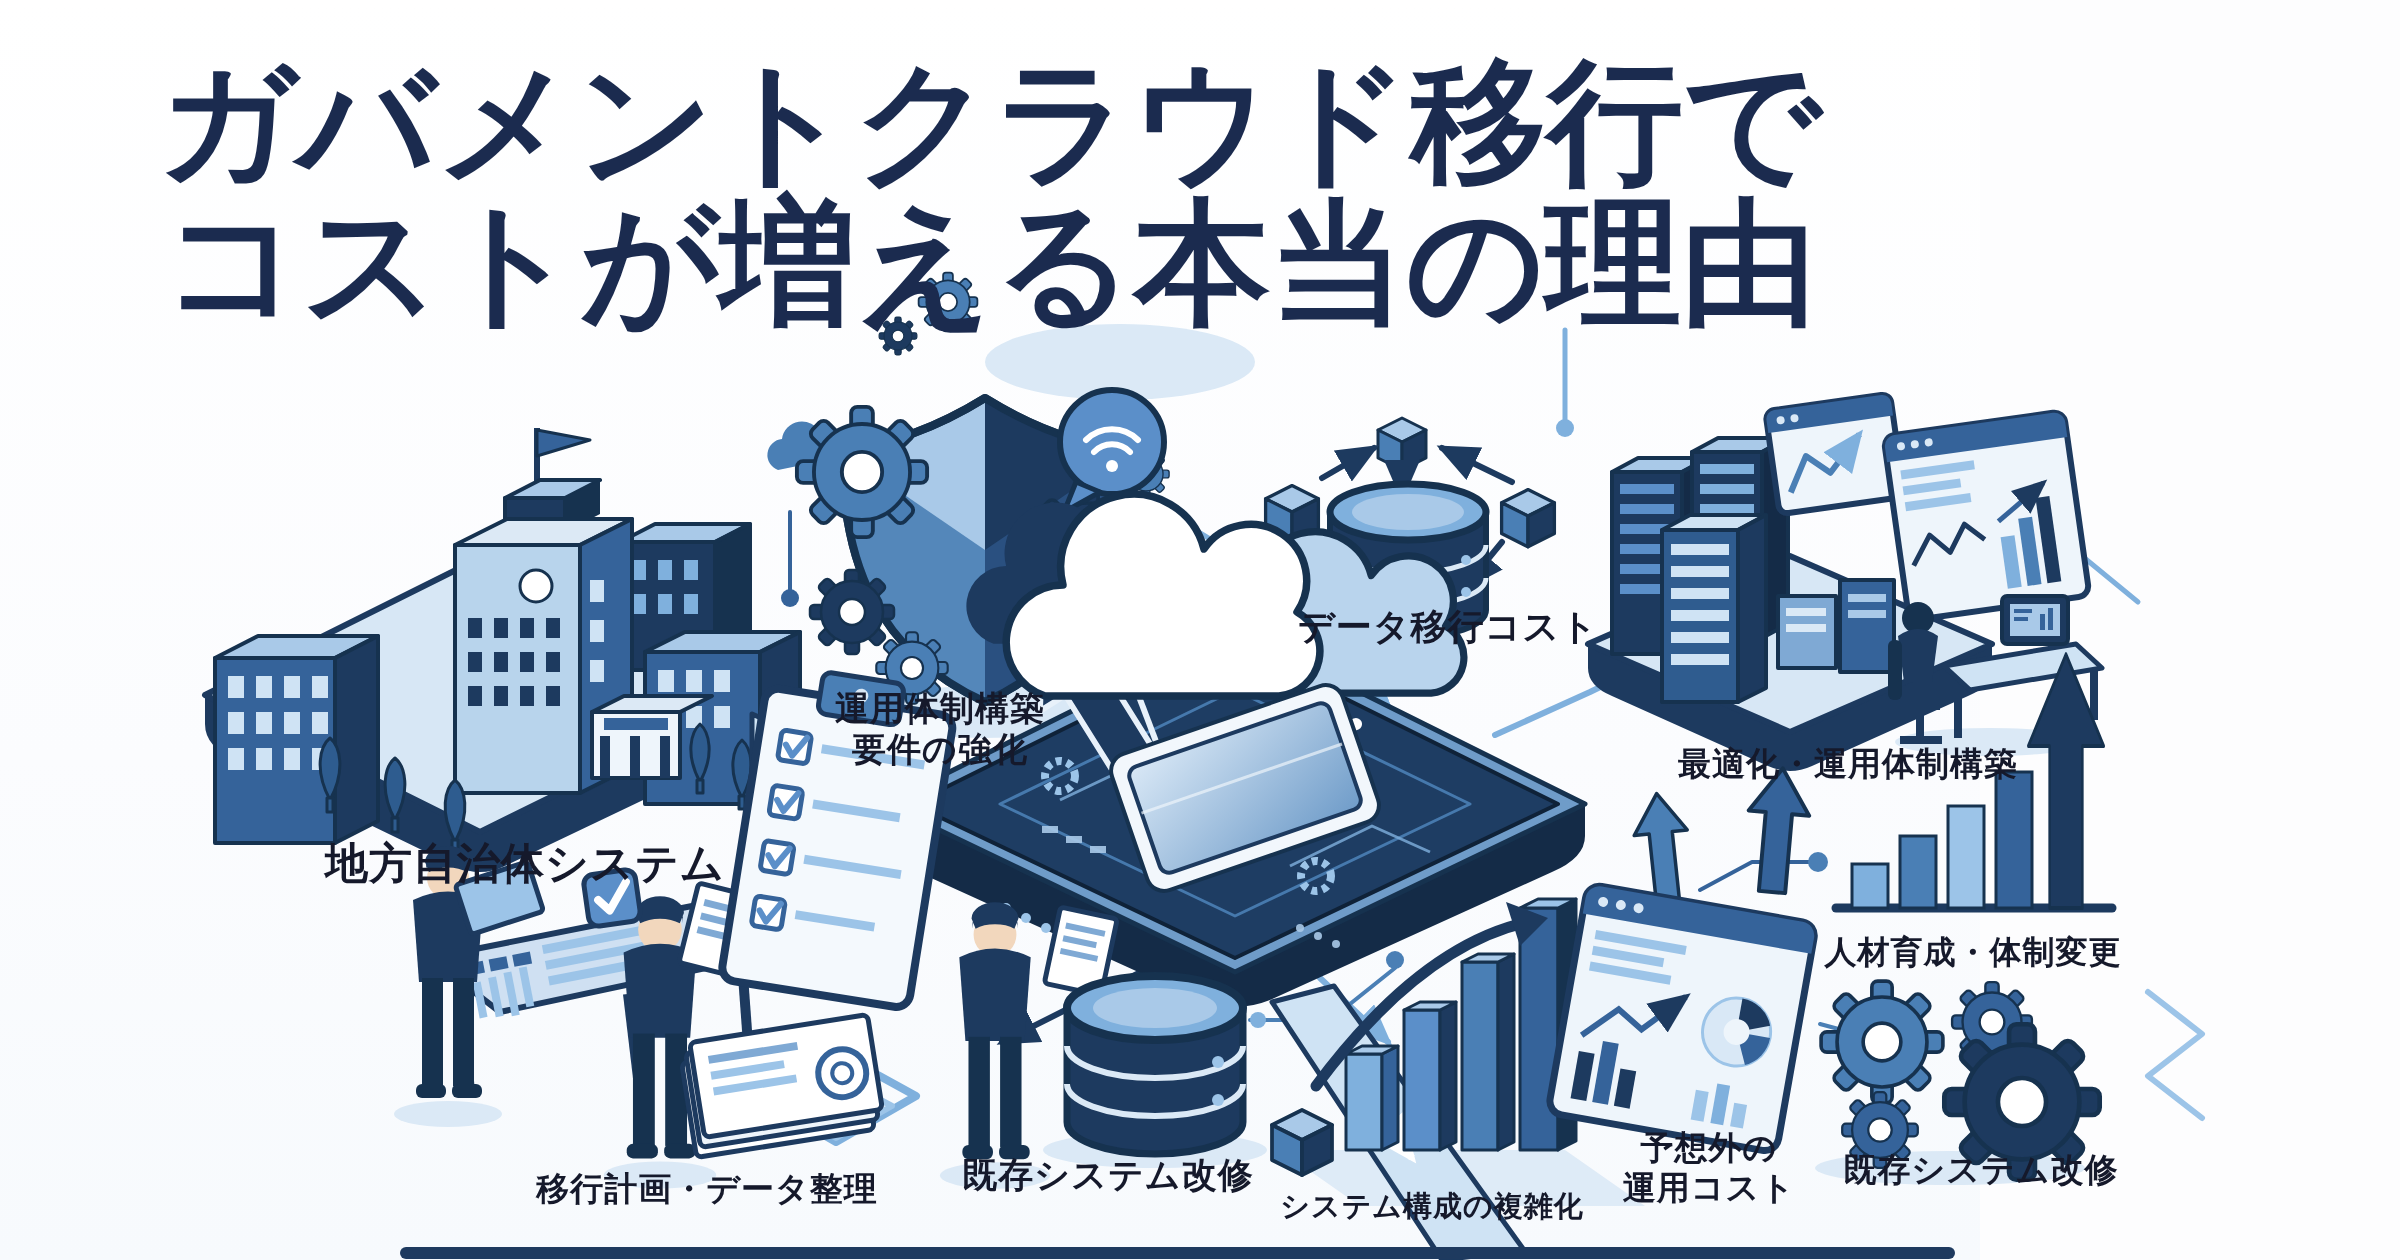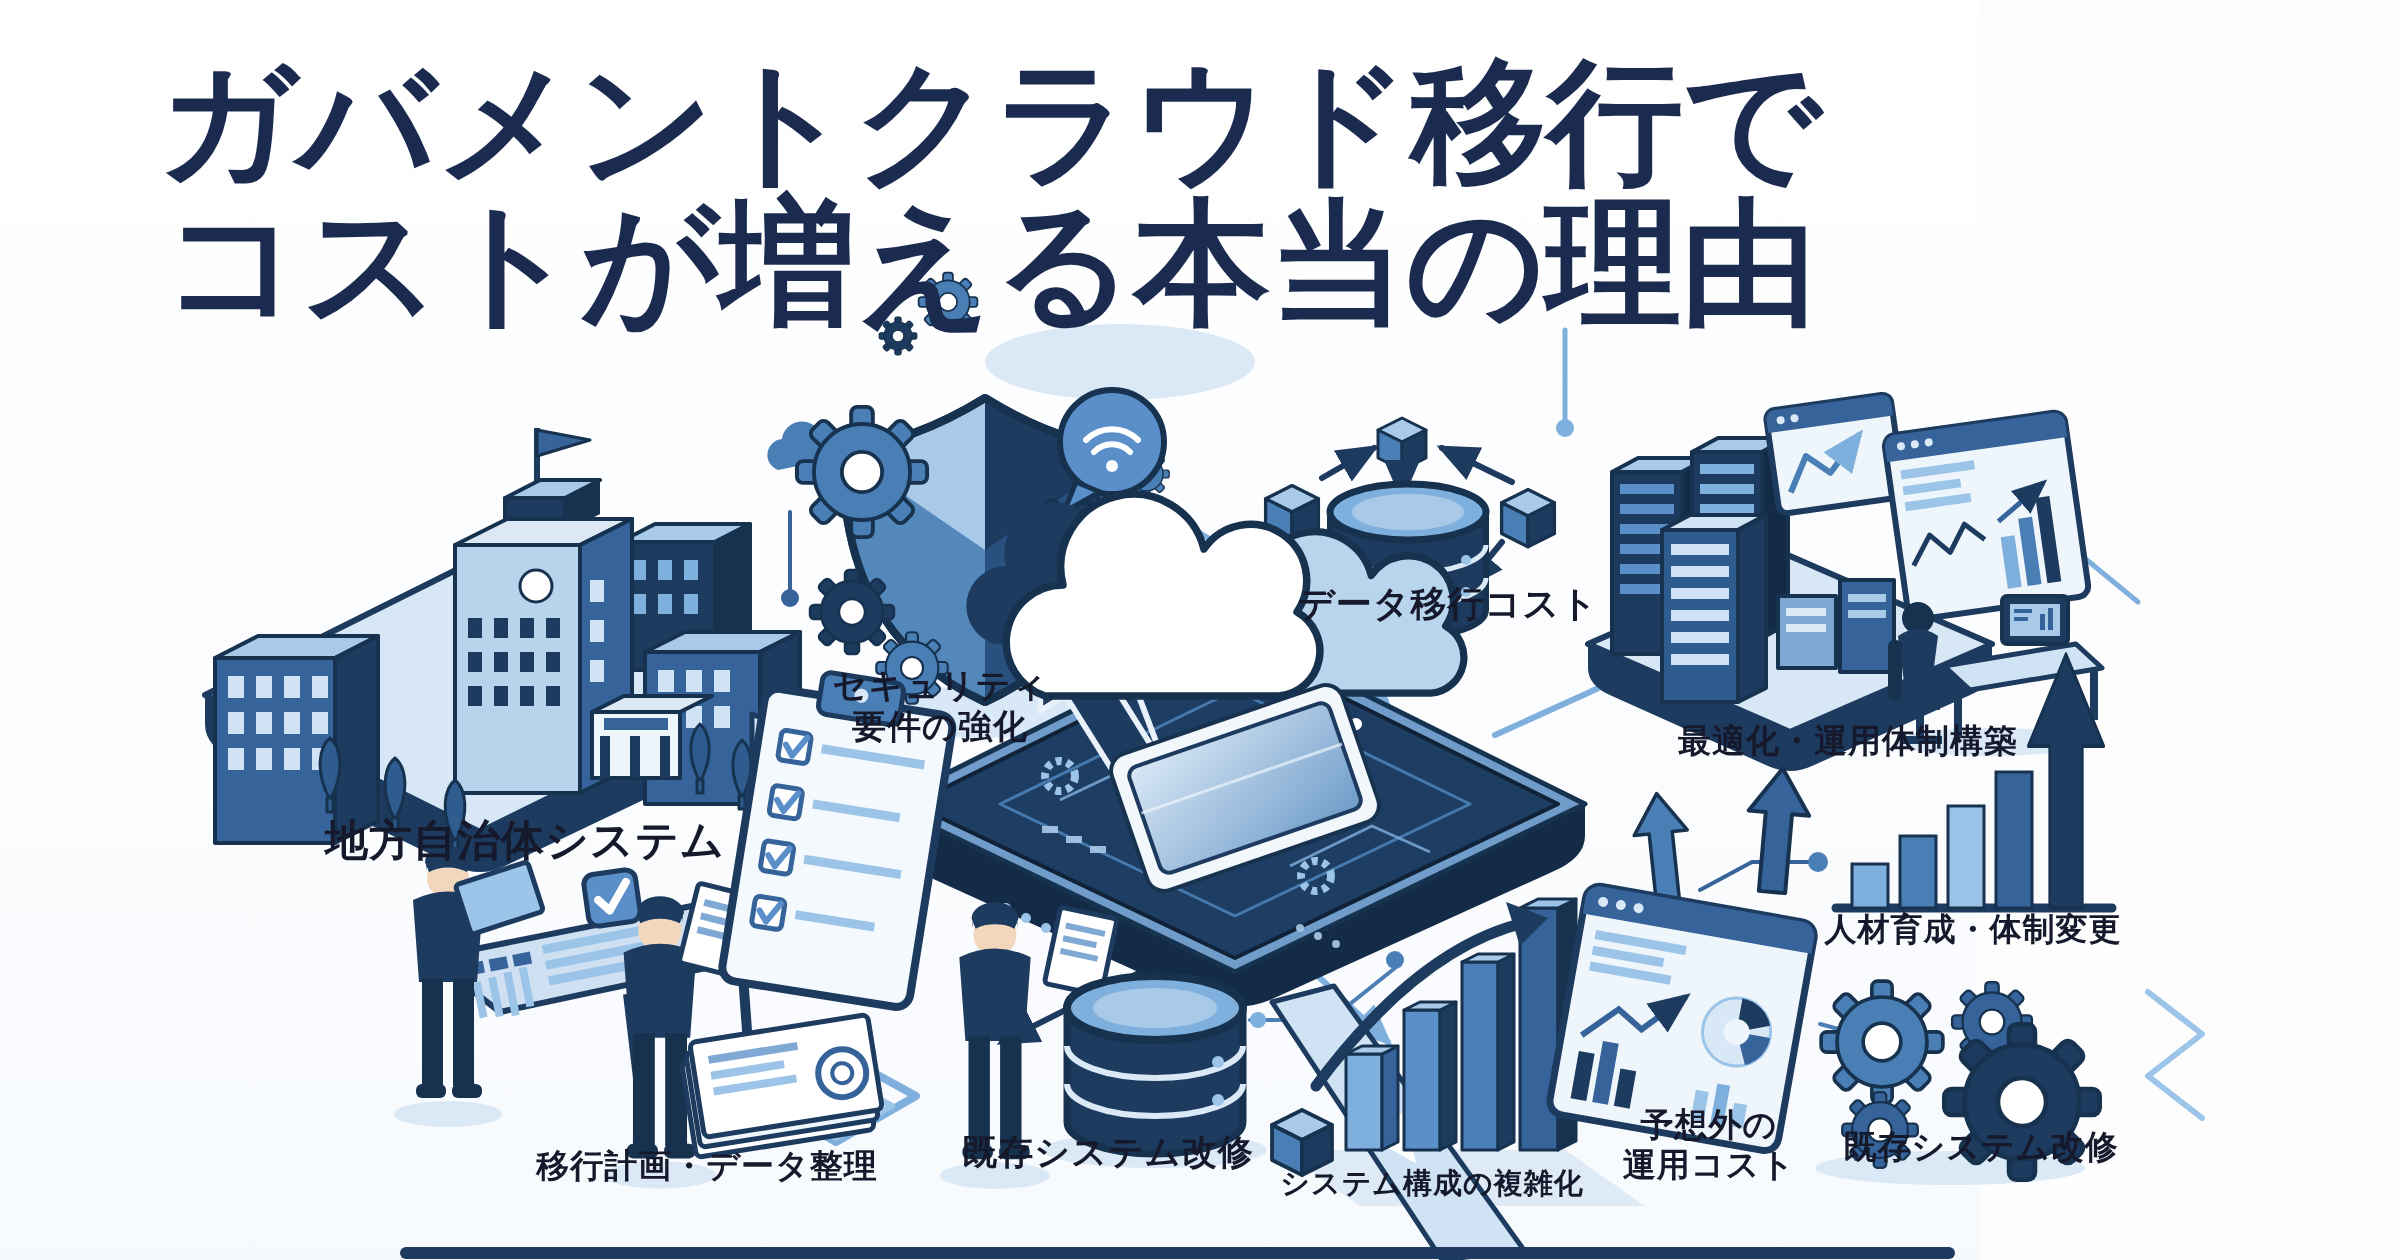--- a/index.html
+++ b/index.html
@@ -2,21 +2,21 @@
 <html><head>
 <meta charset="utf-8">
 <style>
   html,body{margin:0;padding:0;width:2400px;height:1260px;overflow:hidden;
     font-family:"Liberation Sans","DejaVu Sans",sans-serif;background:#fdfdfe;}
   #stage{position:relative;width:1980px;height:1260px;background:linear-gradient(180deg,#ffffff 0%,#fbfcfe 60%,#f7fafd 100%);}
   svg.art{position:absolute;left:0;top:0;z-index:1;}
   .title{position:absolute;top:52px;left:0;right:0;z-index:3;text-align:center;
     font-weight:900;font-size:136px;line-height:1.04;color:#1b2b4f;letter-spacing:0px;}
   .label{position:absolute;z-index:3;transform:translate(-50%,-50%);
-    font-weight:800;font-size:34px;line-height:1.22;color:#15192b;text-align:center;white-space:nowrap;letter-spacing:1px;}
+    font-weight:800;font-size:34px;line-height:1.22;color:#15192b;text-align:center;white-space:nowrap;letter-spacing:1px;margin-top:23px;}
 </style>
 </head>
 <body>
 
 <div id="stage">
 
 <svg class="art" width="2400" height="1260" viewBox="0 0 2400 1260">
 <defs>
   <marker id="mNavy" markerWidth="9" markerHeight="8" refX="6" refY="3" orient="auto-start-reverse" markerUnits="strokeWidth">
     <path d="M0,0 L7,3 L0,6 Z" fill="#1d3a5f"></path>
@@ -539,21 +539,21 @@
 </svg>
 
 <div class="title">
   <div>ガバメントクラウド移行で</div>
   <div>コストが増える本当の理由</div>
 </div>
 
 <div class="label" style="left:525px;top:840px;font-size:43px">地方自治体システム</div>
 
 <div class="label" style="left:940px;top:706px">
-  <div>セキュリティ</div>
+  <div>運用体制構築</div>
   <div>要件の強化</div>
 </div>
 
 <div class="label" style="left:1448px;top:604px;font-size:36px">データ移行コスト</div>
 
 <div class="label" style="left:1848px;top:741px;font-size:33px">最適化・運用体制構築</div>
 
 <div class="label" style="left:707px;top:1166px;font-size:33px">移行計画・データ整理</div>
 
 <div class="label" style="left:1108px;top:1152px;font-size:35px">既存システム改修</div>

